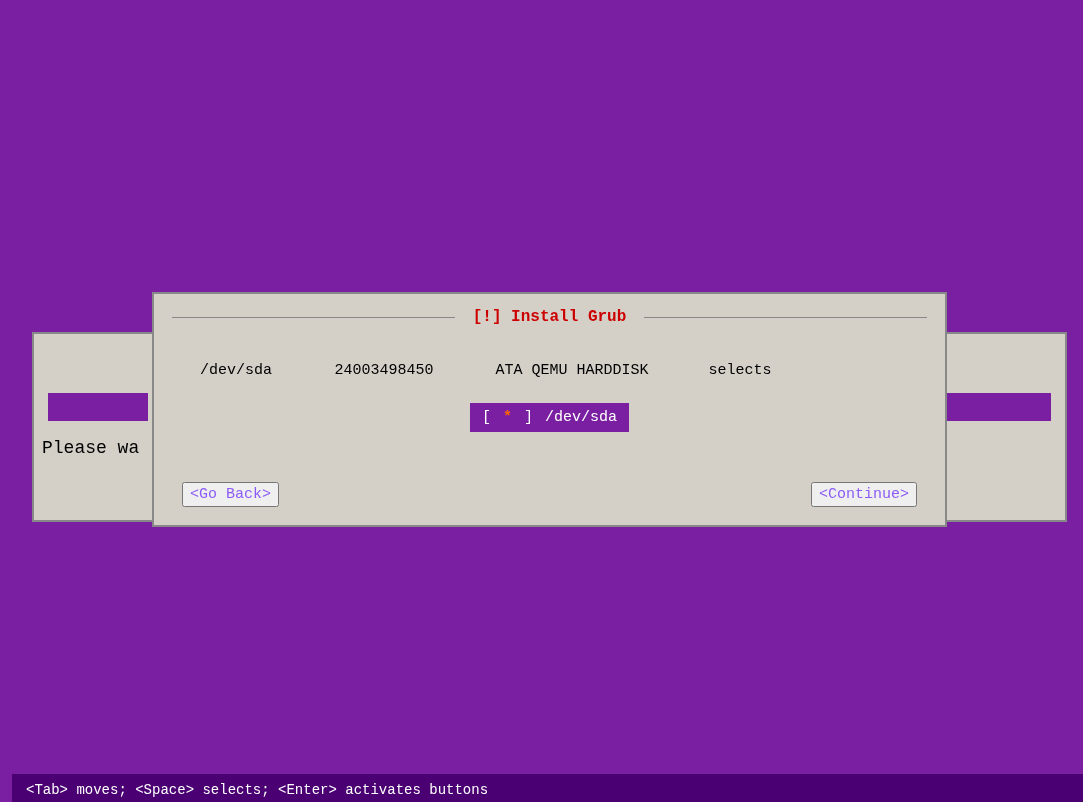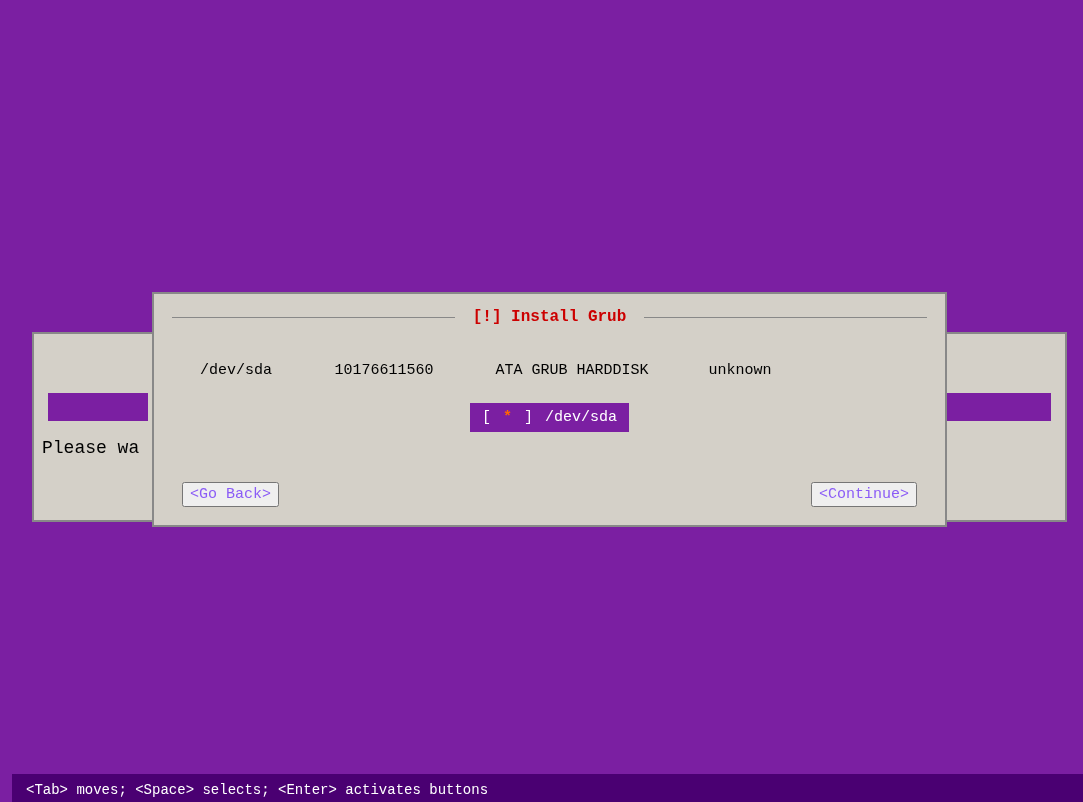--- a/index.html
+++ b/index.html
@@ -214,23 +214,23 @@
 <div class="main-dialog">
   <div class="dialog-title-bar">
     <div class="dialog-title-line"></div>
     <span class="dialog-title-text">[!] Install Grub</span>
     <div class="dialog-title-line"></div>
   </div>
 
   <div class="dialog-body">
     <div class="disk-info-row">
       <span class="disk-device">/dev/sda</span>
-      <span class="disk-size">10176611560</span>
-      <span class="disk-model">ATA GRUB HARDDISK</span>
-      <span class="disk-type">unknown</span>
+      <span class="disk-size">24003498450</span>
+      <span class="disk-model">ATA QEMU HARDDISK</span>
+      <span class="disk-type">selects</span>
     </div>
 
 
     <div class="checkbox-row">
       <div class="checkbox-item">
         <span class="checkbox-bracket">[</span>
           <span class="checkbox-marker">*</span>
           <span class="checkbox-bracket">]</span>
         <span>/dev/sda</span>
       </div>

